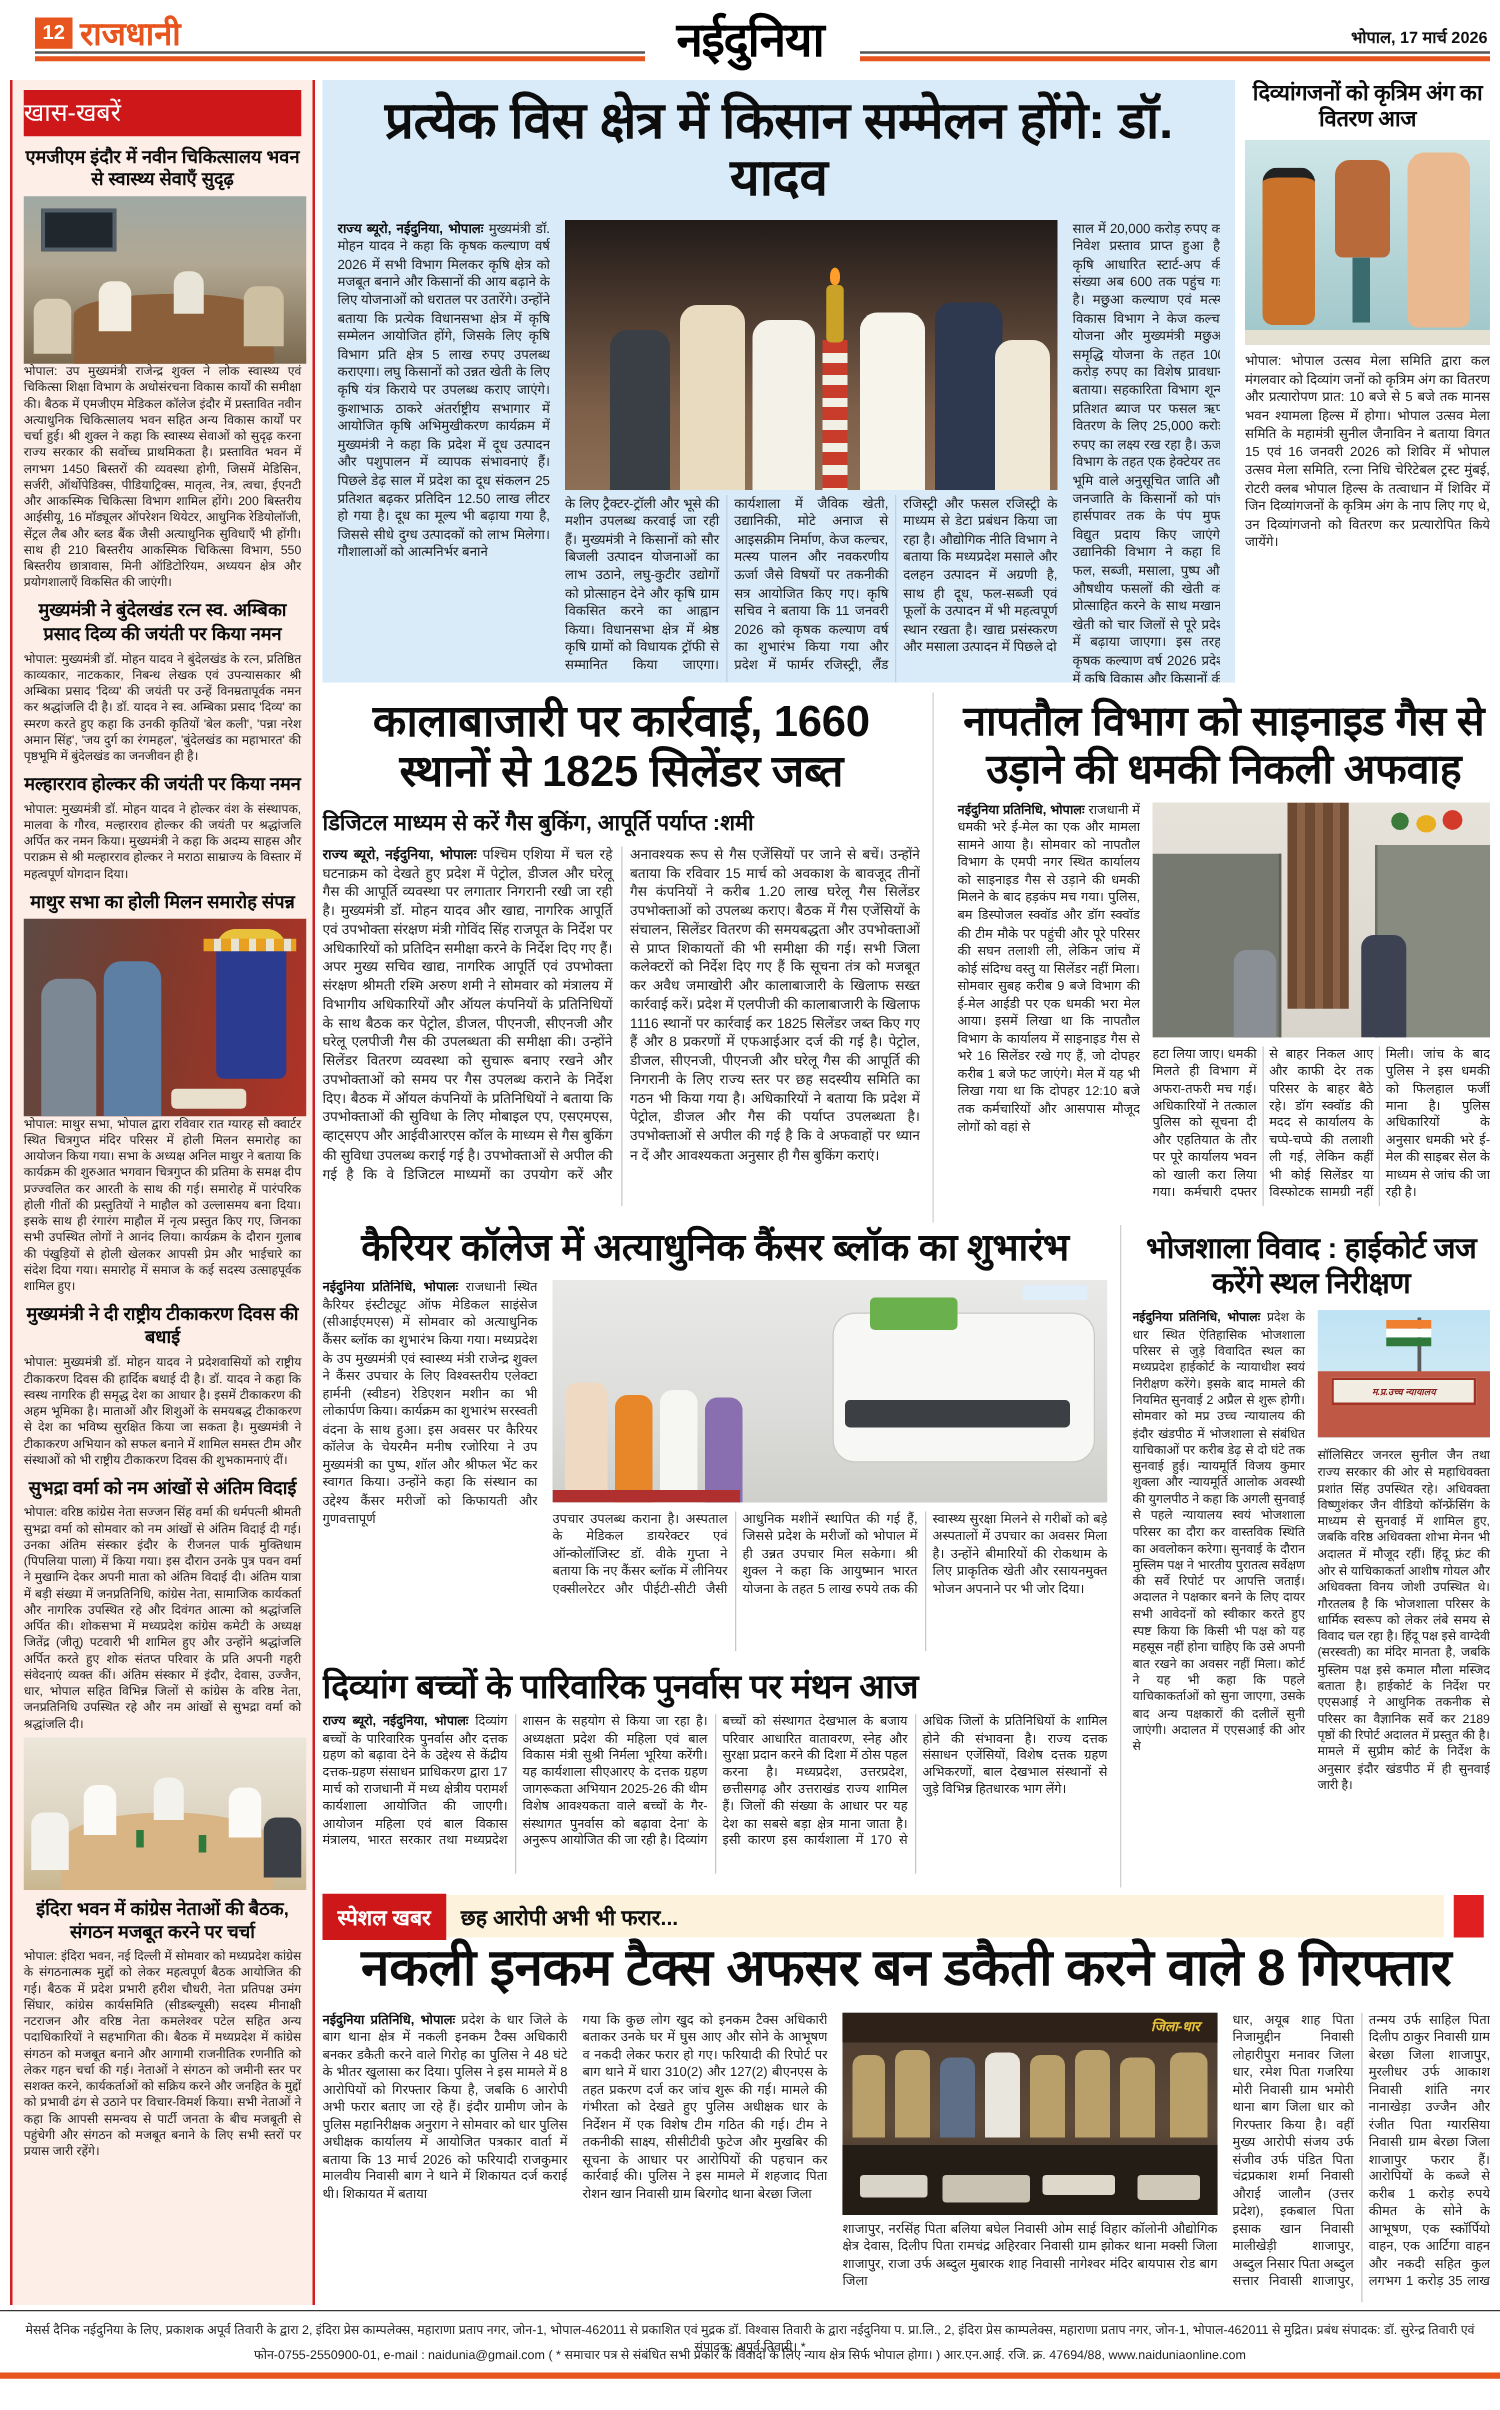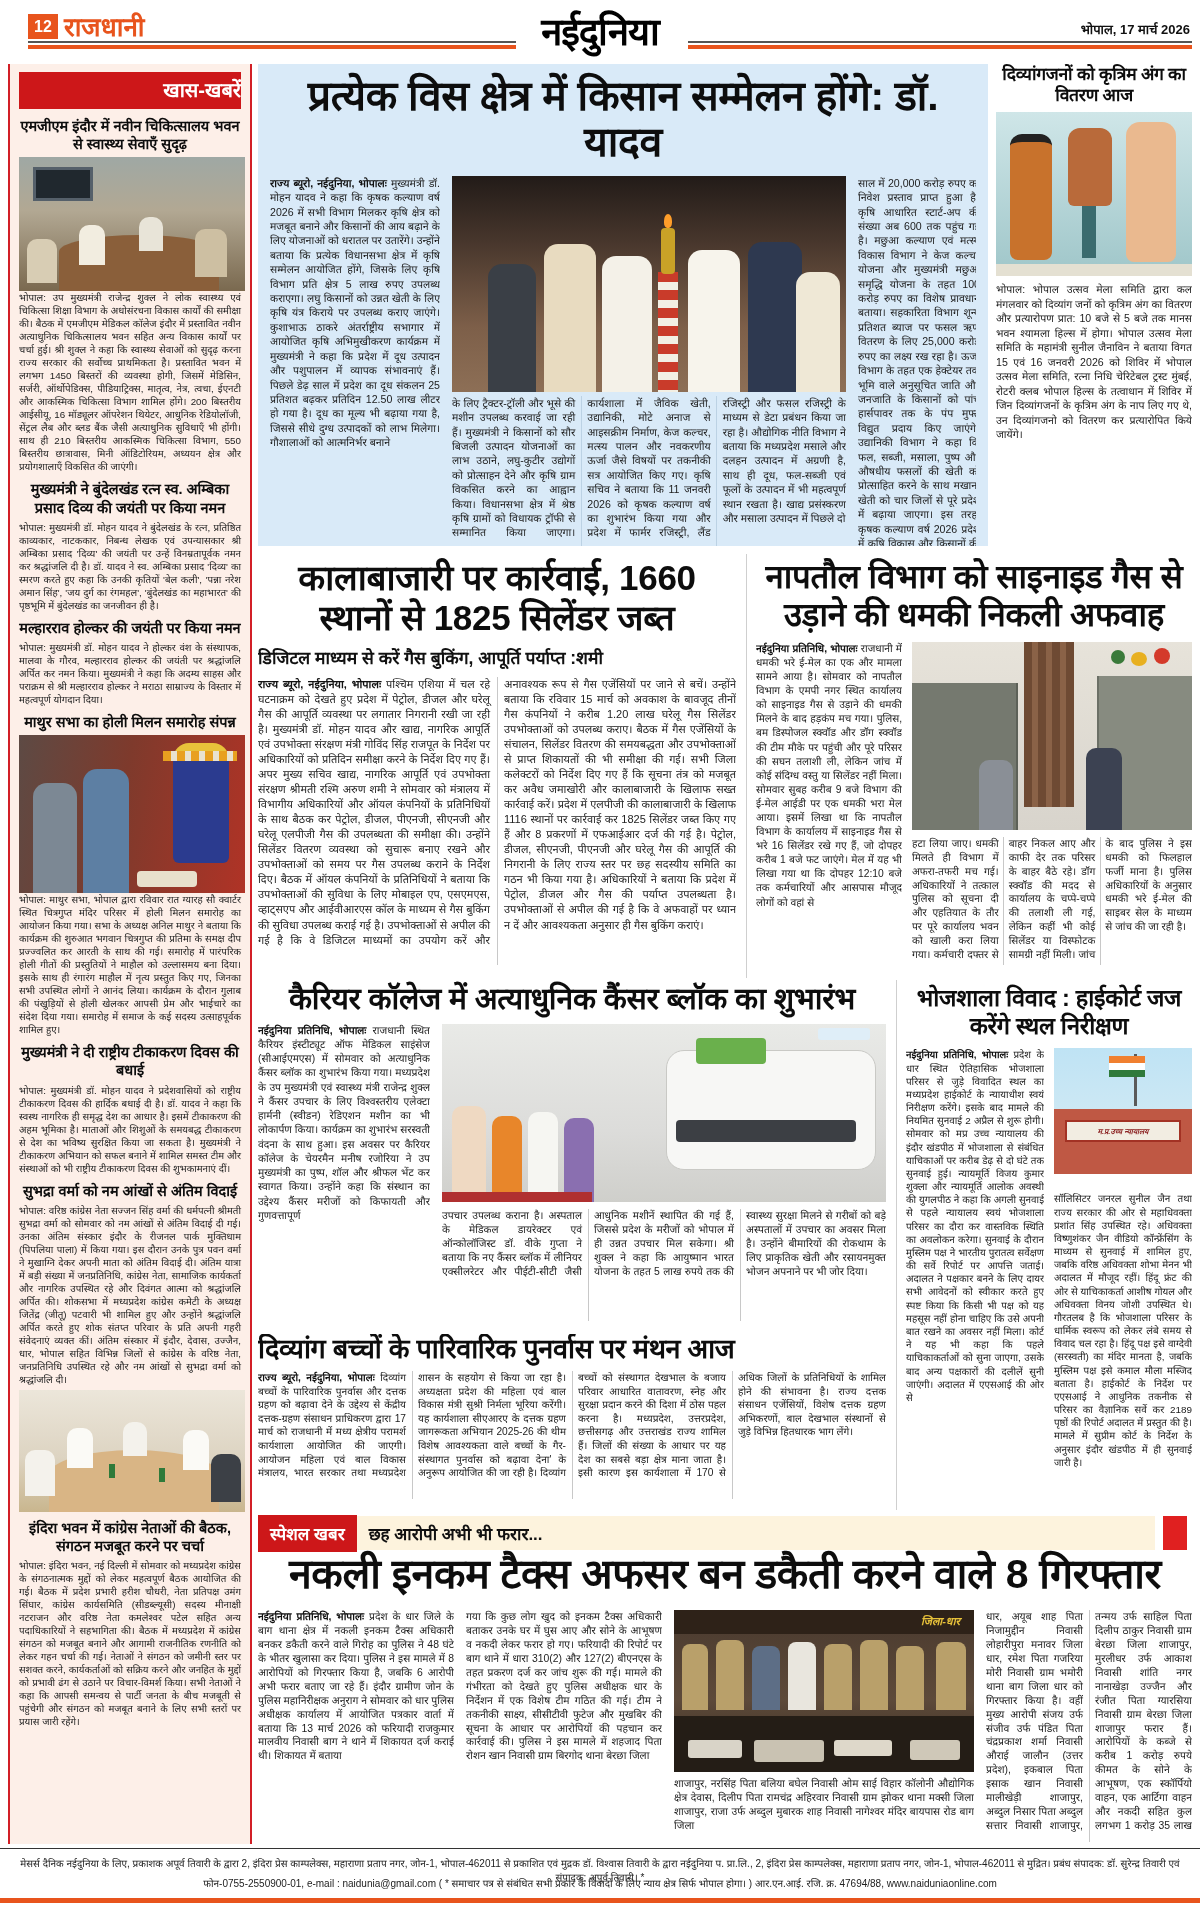--- a/index.html
+++ b/index.html
@@ -12,41 +12,41 @@
   .colrule{column-gap:14px;column-rule:1px solid #c8c8c8}
   
   #pgbox{left:28px;top:14px;width:30px;height:25px;background:#e8541d;color:#fff;font-weight:800;font-size:16px;text-align:center;line-height:25px}
   #secttl{left:64px;top:8px;font-size:26px;font-weight:800;color:#e8541d}
   .hline{height:2px;background:#555;top:41px}
   .oline{height:4px;background:#e8541d;top:45px}
   #mast{left:0;right:0;top:4px;text-align:center;font-size:38px;font-weight:800;color:#000;letter-spacing:-1px}
   #datel{right:10px;top:20px;font-size:13px;font-weight:700;color:#111}
   
   #sidebar{left:8px;top:64px;width:244px;height:1780px;background:#fdefe8;border-left:2px solid #d21f26;border-right:2px solid #d21f26;padding:6px 9px;overflow:hidden}
-  .sb-banner{background:#cd1719;color:#fff;font-size:20px;font-weight:700;text-align:right;padding:4px 0 6px;margin:2px 0 8px}
+  .sb-banner{background:#cd1719;color:#fff;font-size:20px;font-weight:400;text-align:left;padding:4px 0 6px;margin:2px 0 8px}
   .sb-h{font-size:14.5px;font-weight:800;text-align:center;line-height:1.25;margin:7px 0 4px;color:#0d0d0d}
   .sb-b{font-size:9.8px;line-height:1.33;text-align:justify;color:#222;margin-bottom:4px}
   .ph{position:relative;overflow:hidden;display:block}
   .ph i{position:absolute;display:block}
   
   #lead{left:258px;top:64px;width:730px;height:482px;background:#d9eaf8;padding:10px 12px 8px;overflow:hidden}
   #lead .hd1{font-size:41px;text-align:center;margin-bottom:10px}
   #leadgrid{display:grid;grid-template-columns:170px 394px 122px;column-gap:12px;height:382px;overflow:hidden}
   .leadcol{font-size:10.6px;line-height:1.36;text-align:justify;overflow:hidden}
   #leadmidtxt{column-count:3;column-gap:12px;column-rule:1px solid #bcd2e4;font-size:10.6px;line-height:1.36;text-align:justify;margin-top:4px;height:150px;overflow:hidden}
   
   #prost{left:996px;top:64px;width:196px;height:482px;overflow:hidden}
   #prost .hd2{font-size:17.5px;text-align:center;line-height:1.2;margin-bottom:6px}
   
   #blkm{left:258px;top:554px;width:478px;height:424px;overflow:hidden}
   #blkm .hd3{font-size:35px;text-align:center;line-height:1.15;margin:4px 0 6px}
   #blkm .sub{font-size:17.5px;font-weight:800;text-align:left;margin-bottom:8px;color:#111}
   #blkm .cols2{column-count:2}
   
-  #cyn{left:746px;top:554px;width:446px;height:424px;border-left:1px solid #cfcfcf;padding-left:9px;overflow:hidden}
+  #cyn{left:746px;top:554px;width:446px;height:424px;border-left:1px solid #cfcfcf;padding-left:19px;overflow:hidden}
   #cyn .hd3{font-size:33px;text-align:center;line-height:1.15;margin:4px 0 8px}
   #cyngrid{display:grid;grid-template-columns:146px 1fr;column-gap:10px}
   #cynright .cols3{column-count:3;column-gap:10px;column-rule:1px solid #c8c8c8;margin-top:7px;font-size:10.3px;line-height:1.35;text-align:justify;height:128px;overflow:hidden}
   
   #car{left:258px;top:980px;width:628px;height:348px;overflow:hidden}
   #car .hd3{font-size:30px;text-align:center;margin:2px 0 8px}
   #cargrid{display:grid;grid-template-columns:172px 1fr;column-gap:12px}
   #carright .cols3{column-count:3;column-gap:12px;column-rule:1px solid #c8c8c8;margin-top:7px;font-size:10.4px;line-height:1.35;text-align:justify;height:112px;overflow:hidden}
   
   #bhoj{left:896px;top:980px;width:296px;height:530px;border-left:1px solid #cfcfcf;padding-left:9px;overflow:hidden}
@@ -213,21 +213,21 @@
       <div class="cols3">उपचार उपलब्ध कराना है। अस्पताल के मेडिकल डायरेक्टर एवं ऑन्कोलॉजिस्ट डॉ. वीके गुप्ता ने बताया कि नए कैंसर ब्लॉक में लीनियर एक्सीलरेटर और पीईटी-सीटी जैसी आधुनिक मशीनें स्थापित की गई हैं, जिससे प्रदेश के मरीजों को भोपाल में ही उन्नत उपचार मिल सकेगा। श्री शुक्ल ने कहा कि आयुष्मान भारत योजना के तहत 5 लाख रुपये तक की स्वास्थ्य सुरक्षा मिलने से गरीबों को बड़े अस्पतालों में उपचार का अवसर मिला है। उन्होंने बीमारियों की रोकथाम के लिए प्राकृतिक खेती और रसायनमुक्त भोजन अपनाने पर भी जोर दिया।</div>
     </div>
   </div>
 </div>
 
 <div class="abs" id="bhoj">
   <div class="hd hd3">भोजशाला विवाद : हाईकोर्ट जज करेंगे स्थल निरीक्षण</div>
   <div id="bhojgrid">
     <div class="bhojcol"><b class="byline">नईदुनिया प्रतिनिधि, भोपालः</b> <span>प्रदेश के धार स्थित ऐतिहासिक भोजशाला परिसर से जुड़े विवादित स्थल का मध्यप्रदेश हाईकोर्ट के न्यायाधीश स्वयं निरीक्षण करेंगे। इसके बाद मामले की नियमित सुनवाई 2 अप्रैल से शुरू होगी। सोमवार को मप्र उच्च न्यायालय की इंदौर खंडपीठ में भोजशाला से संबंधित याचिकाओं पर करीब डेढ़ से दो घंटे तक सुनवाई हुई। न्यायमूर्ति विजय कुमार शुक्ला और न्यायमूर्ति आलोक अवस्थी की युगलपीठ ने कहा कि अगली सुनवाई से पहले न्यायालय स्वयं भोजशाला परिसर का दौरा कर वास्तविक स्थिति का अवलोकन करेगा। सुनवाई के दौरान मुस्लिम पक्ष ने भारतीय पुरातत्व सर्वेक्षण की सर्वे रिपोर्ट पर आपत्ति जताई। अदालत ने पक्षकार बनने के लिए दायर सभी आवेदनों को स्वीकार करते हुए स्पष्ट किया कि किसी भी पक्ष को यह महसूस नहीं होना चाहिए कि उसे अपनी बात रखने का अवसर नहीं मिला। कोर्ट ने यह भी कहा कि पहले याचिकाकर्ताओं को सुना जाएगा, उसके बाद अन्य पक्षकारों की दलीलें सुनी जाएंगी। अदालत में एएसआई की ओर से</span></div>
     <div class="bhojcol">
-      <div class="ph" style="width:100%;height:126px;background:linear-gradient(180deg,#bfe3f4 0%,#cfe9f4 60%,#c2d8e0 100%);margin-bottom:18px">
+      <div class="ph" style="width:100%;height:102px;background:linear-gradient(180deg,#bfe3f4 0%,#cfe9f4 60%,#c2d8e0 100%);margin-bottom:8px">
         <i style="left:58%;top:6px;width:3px;height:52px;background:#5a5a5a"></i>
         <i style="left:40%;top:8px;width:26%;height:7px;background:#f08030"></i>
         <i style="left:40%;top:15px;width:26%;height:7px;background:#ffffff"></i>
         <i style="left:40%;top:22px;width:26%;height:7px;background:#2f7a3a"></i>
         <i style="left:0;bottom:0;width:100%;height:52%;background:#bf5844"></i>
         <i style="left:8%;bottom:26%;width:84%;height:22px;background:#f2ede2;border:2px solid #a33224;text-align:center"><span style="font-size:7.5px;font-weight:700;color:#8a1f1f;line-height:20px">म.प्र.उच्च न्यायालय</span></i>
       </div>
       <span>सॉलिसिटर जनरल सुनील जैन तथा राज्य सरकार की ओर से महाधिवक्ता प्रशांत सिंह उपस्थित रहे। अधिवक्ता विष्णुशंकर जैन वीडियो कॉन्फ्रेंसिंग के माध्यम से सुनवाई में शामिल हुए, जबकि वरिष्ठ अधिवक्ता शोभा मेनन भी अदालत में मौजूद रहीं। हिंदू फ्रंट की ओर से याचिकाकर्ता आशीष गोयल और अधिवक्ता विनय जोशी उपस्थित थे। गौरतलब है कि भोजशाला परिसर के धार्मिक स्वरूप को लेकर लंबे समय से विवाद चल रहा है। हिंदू पक्ष इसे वाग्देवी (सरस्वती) का मंदिर मानता है, जबकि मुस्लिम पक्ष इसे कमाल मौला मस्जिद बताता है। हाईकोर्ट के निर्देश पर एएसआई ने आधुनिक तकनीक से परिसर का वैज्ञानिक सर्वे कर 2189 पृष्ठों की रिपोर्ट अदालत में प्रस्तुत की है। मामले में सुप्रीम कोर्ट के निर्देश के अनुसार इंदौर खंडपीठ में ही सुनवाई जारी है।</span>
     </div>
   </div>

